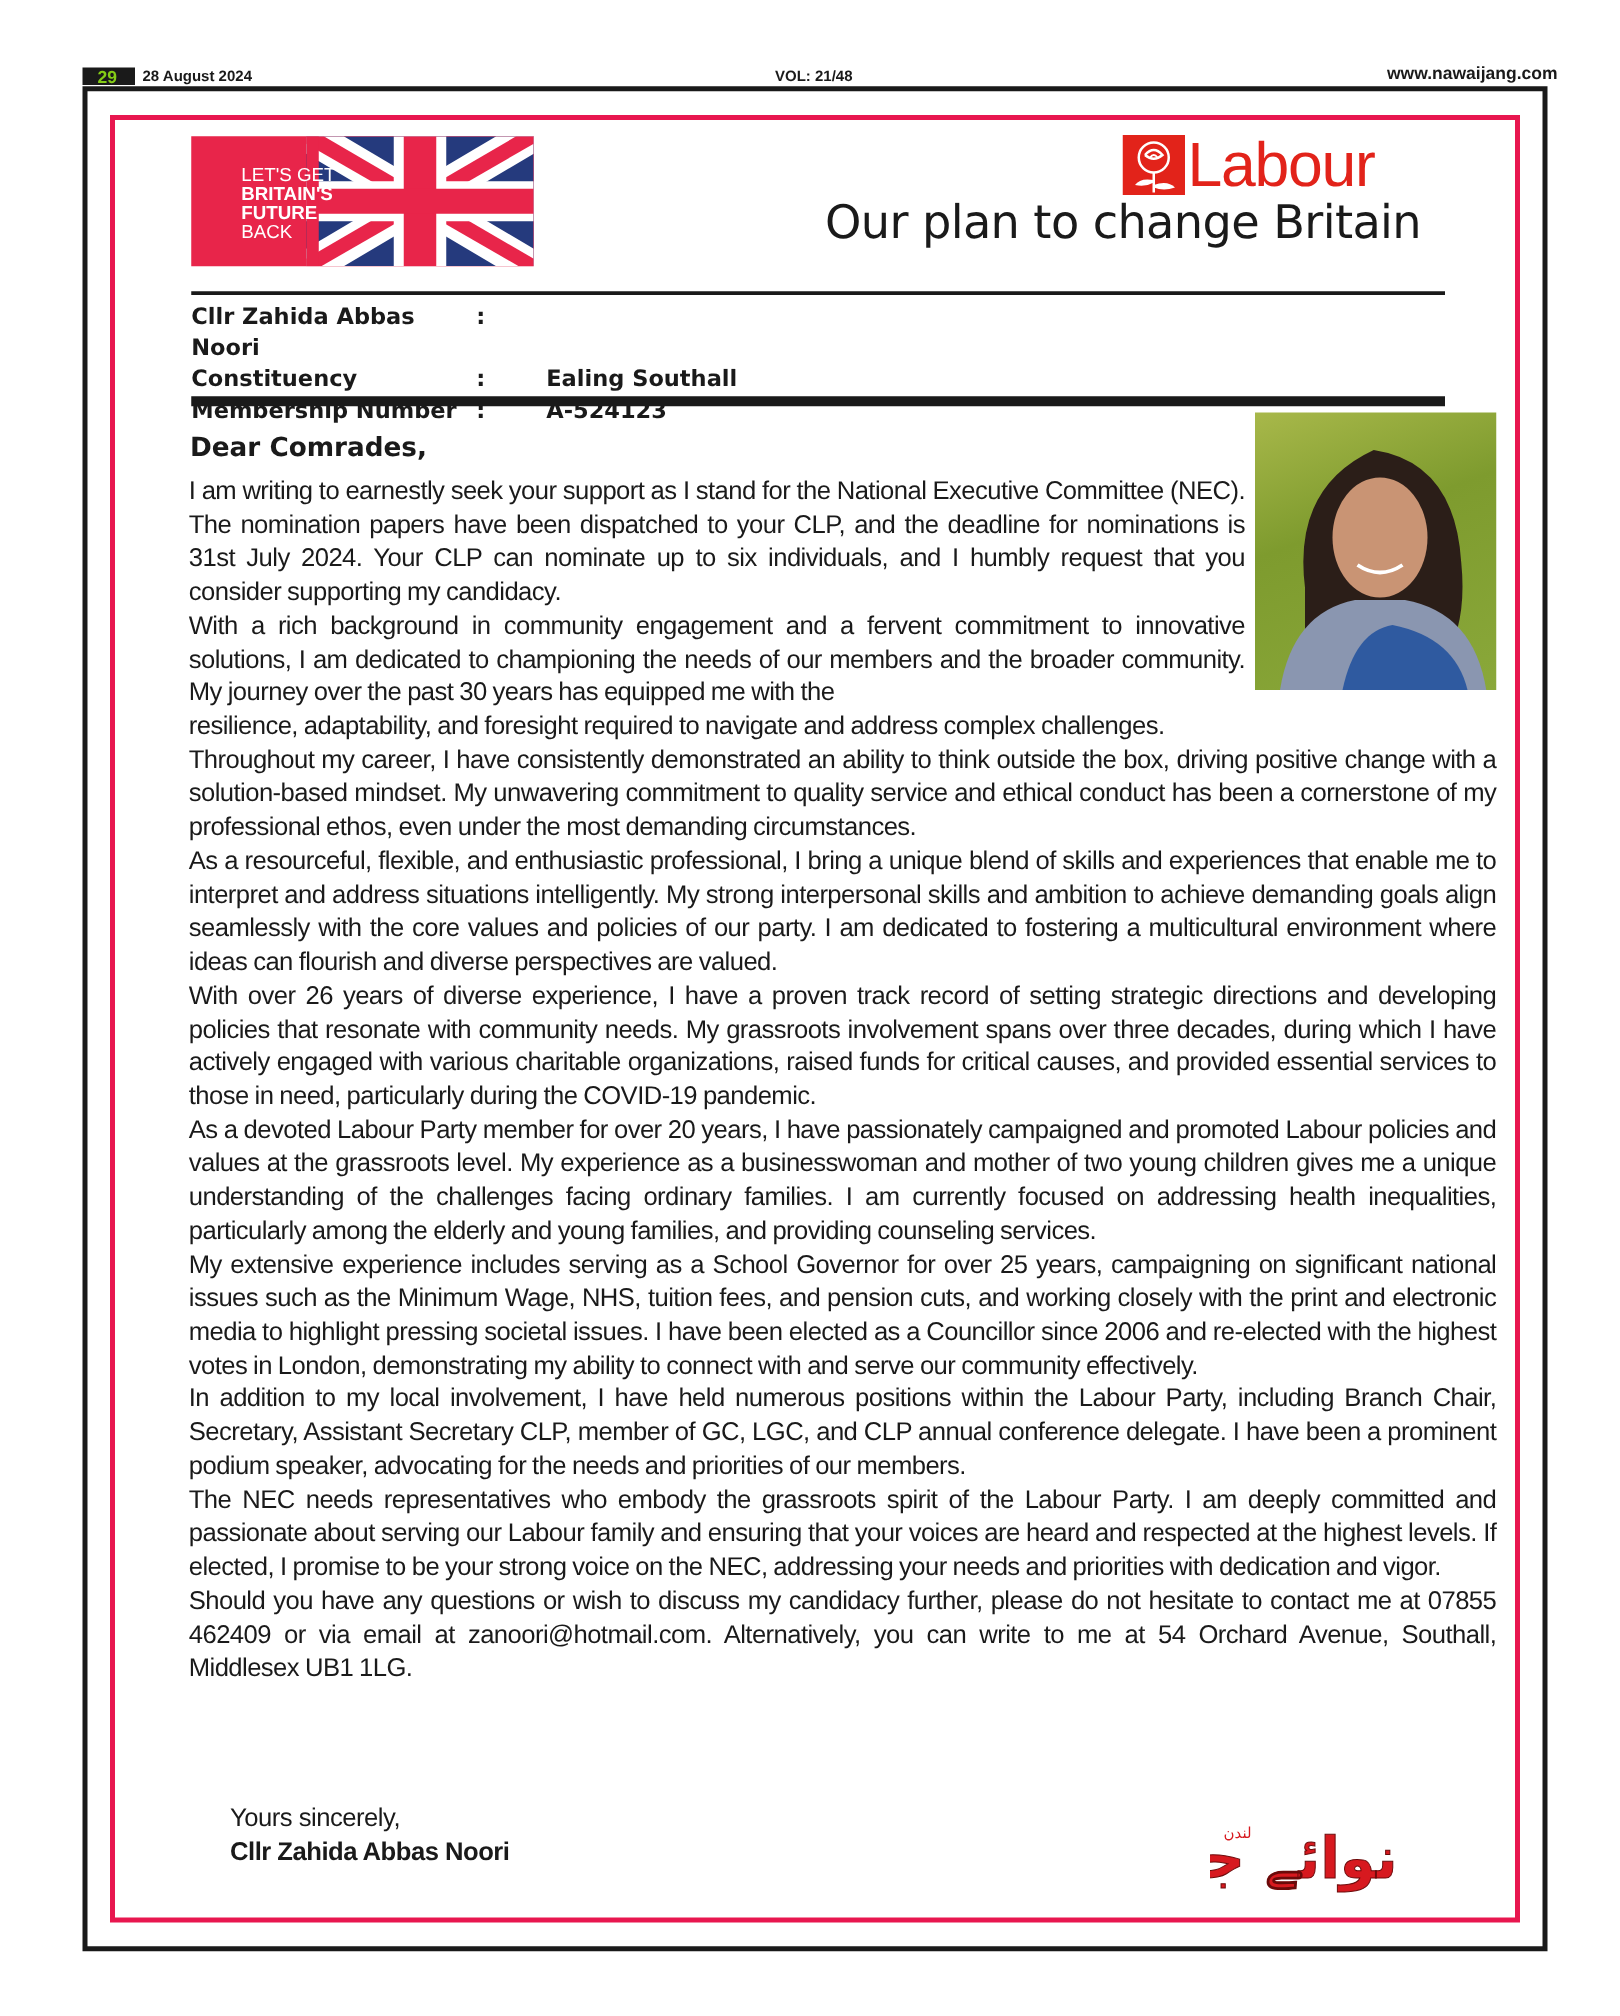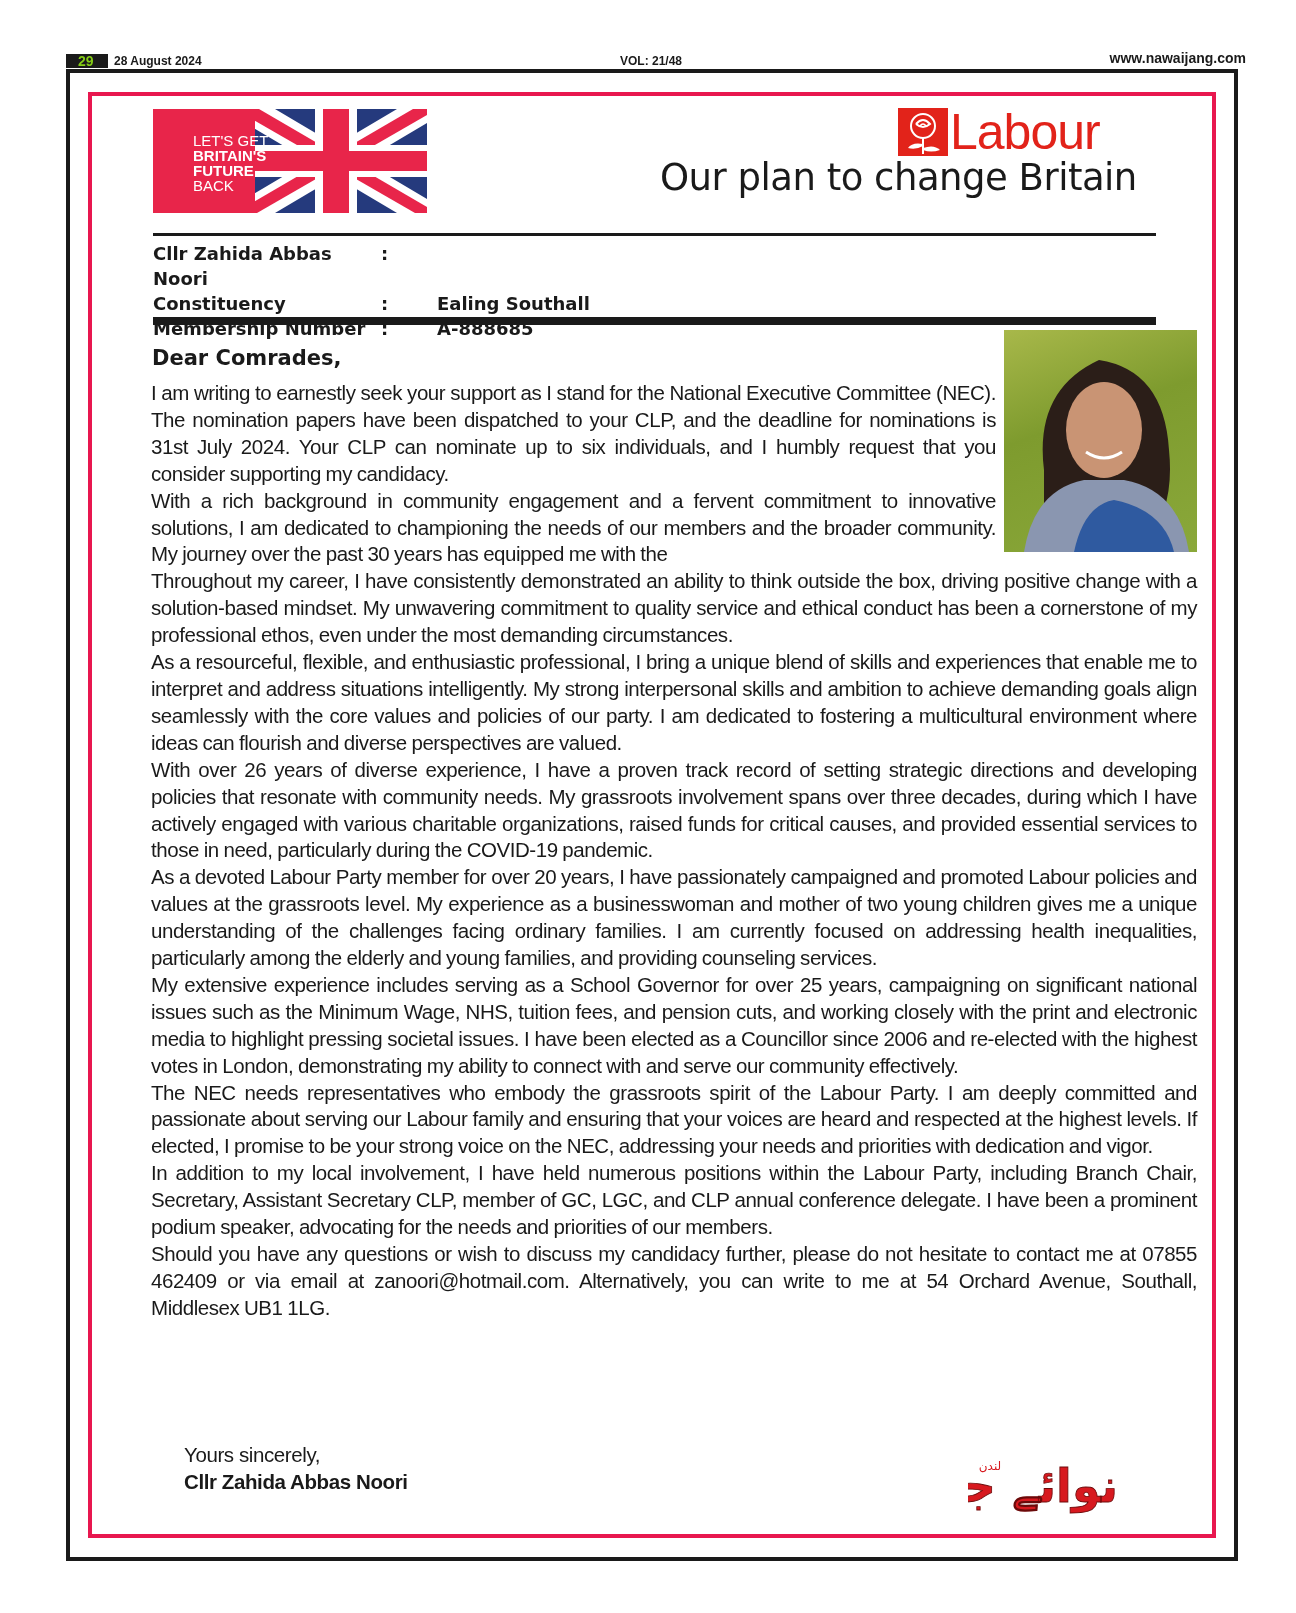--- a/index.html
+++ b/index.html
@@ -89,47 +89,48 @@
     <span class="info-colon">:</span>
   </div>
   <div class="info-row">
     <span class="info-label">Constituency</span>
     <span class="info-colon">:</span>
     <span class="info-value">Ealing Southall</span>
   </div>
   <div class="info-row">
     <span class="info-label">Membership Number</span>
     <span class="info-colon">:</span>
-    <span class="info-value">A-888685</span>
+    <span class="info-value">A-524123</span>
   </div>
 </div>
 <div class="rule-thick"></div>
 
 <div class="photo" title="Portrait of Cllr Zahida Abbas Noori">
   <svg width="193" height="222" viewBox="0 0 193 222">
     <path d="M40 140 Q30 60 95 30 Q160 40 165 120 Q170 170 150 200 L40 200 Z" fill="#2b1e18"></path>
     <ellipse cx="100" cy="100" rx="38" ry="48" fill="#c99474"></ellipse>
     <path d="M82 122 Q100 134 118 122" stroke="#fff" stroke-width="3" fill="none"></path>
     <path d="M20 222 Q30 160 80 150 L120 150 Q175 160 185 222 Z" fill="#8a96b0"></path>
     <path d="M70 222 Q80 175 110 170 Q160 180 170 222 Z" fill="#2f5aa0"></path>
   </svg>
 </div>
 
 <div class="greeting">Dear Comrades,</div>
 
 <div class="body">
   <p class="narrow">I am writing to earnestly seek your support as I stand for the National Executive Committee (NEC). The nomination papers have been dispatched to your CLP, and the deadline for nominations is 31st July 2024. Your CLP can nominate up to six individuals, and I humbly request that you consider supporting my candidacy.</p>
   <p class="narrow">With a rich background in community engagement and a fervent commitment to innovative solutions, I am dedicated to championing the needs of our members and the broader community. My journey over the past 30 years has equipped me with the</p>
+  <p>resilience, adaptability, and foresight required to navigate and address complex challenges.</p>
   <p>Throughout my career, I have consistently demonstrated an ability to think outside the box, driving positive change with a solution-based mindset. My unwavering commitment to quality service and ethical conduct has been a cornerstone of my professional ethos, even under the most demanding circumstances.</p>
   <p>As a resourceful, flexible, and enthusiastic professional, I bring a unique blend of skills and experiences that enable me to interpret and address situations intelligently. My strong interpersonal skills and ambition to achieve demanding goals align seamlessly with the core values and policies of our party. I am dedicated to fostering a multicultural environment where ideas can flourish and diverse perspectives are valued.</p>
   <p>With over 26 years of diverse experience, I have a proven track record of setting strategic directions and developing policies that resonate with community needs. My grassroots involvement spans over three decades, during which I have actively engaged with various charitable organizations, raised funds for critical causes, and provided essential services to those in need, particularly during the COVID-19 pandemic.</p>
   <p>As a devoted Labour Party member for over 20 years, I have passionately campaigned and promoted Labour policies and values at the grassroots level. My experience as a businesswoman and mother of two young children gives me a unique understanding of the challenges facing ordinary families. I am currently focused on addressing health inequalities, particularly among the elderly and young families, and providing counseling services.</p>
   <p>My extensive experience includes serving as a School Governor for over 25 years, campaigning on significant national issues such as the Minimum Wage, NHS, tuition fees, and pension cuts, and working closely with the print and electronic media to highlight pressing societal issues. I have been elected as a Councillor since 2006 and re-elected with the highest votes in London, demonstrating my ability to connect with and serve our community effectively.</p>
+  <p>In addition to my local involvement, I have held numerous positions within the Labour Party, including Branch Chair, Secretary, Assistant Secretary CLP, member of GC, LGC, and CLP annual conference delegate. I have been a prominent podium speaker, advocating for the needs and priorities of our members.</p>
   <p>The NEC needs representatives who embody the grassroots spirit of the Labour Party. I am deeply committed and passionate about serving our Labour family and ensuring that your voices are heard and respected at the highest levels. If elected, I promise to be your strong voice on the NEC, addressing your needs and priorities with dedication and vigor.</p>
-  <p>In addition to my local involvement, I have held numerous positions within the Labour Party, including Branch Chair, Secretary, Assistant Secretary CLP, member of GC, LGC, and CLP annual conference delegate. I have been a prominent podium speaker, advocating for the needs and priorities of our members.</p>
   <p>Should you have any questions or wish to discuss my candidacy further, please do not hesitate to contact me at 07855 462409 or via email at zanoori@hotmail.com. Alternatively, you can write to me at 54 Orchard Avenue, Southall, Middlesex UB1 1LG.</p>
 </div>
 
 <div class="sign">
   <div>Yours sincerely,</div>
   <div class="name">Cllr Zahida Abbas Noori</div>
 </div>
 
 <svg class="urdu-logo" viewBox="0 0 160 80">
   <text x="150" y="62" text-anchor="end" font-size="46" font-weight="bold" fill="#d7191f" stroke="#6a0a0a" stroke-width="0.8" font-family="DejaVu Sans, sans-serif">نوائے جنگ</text>

